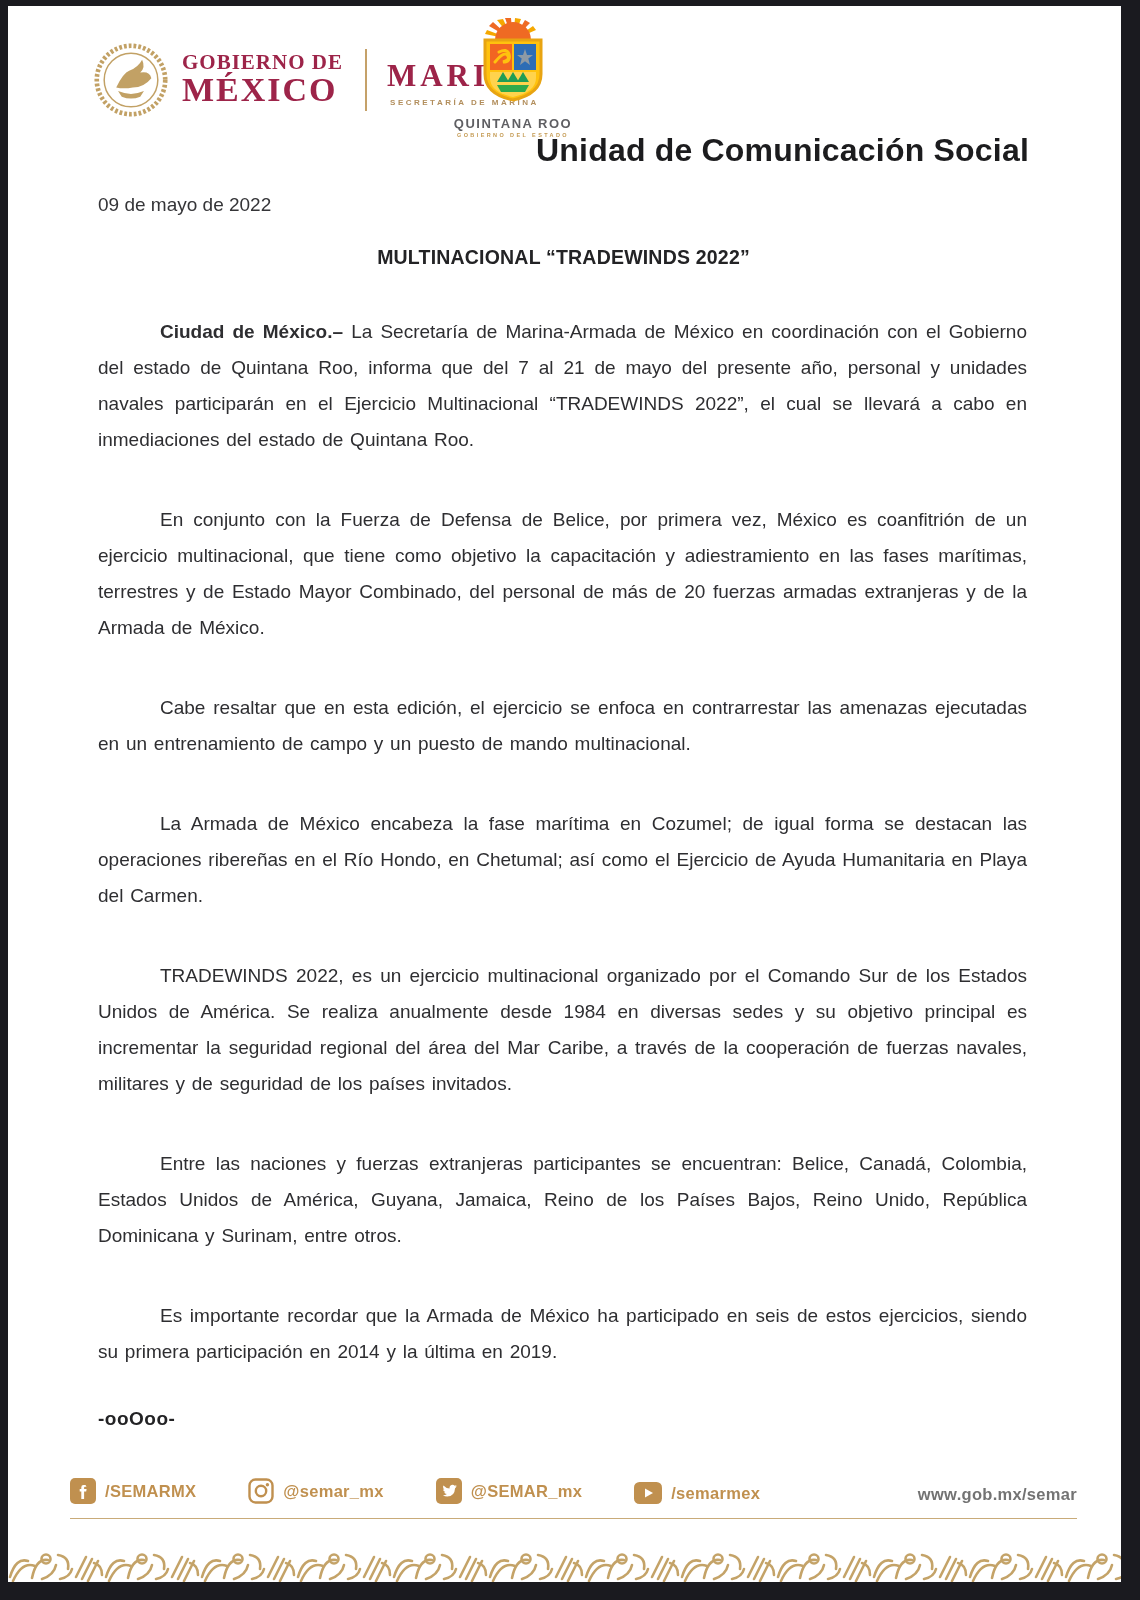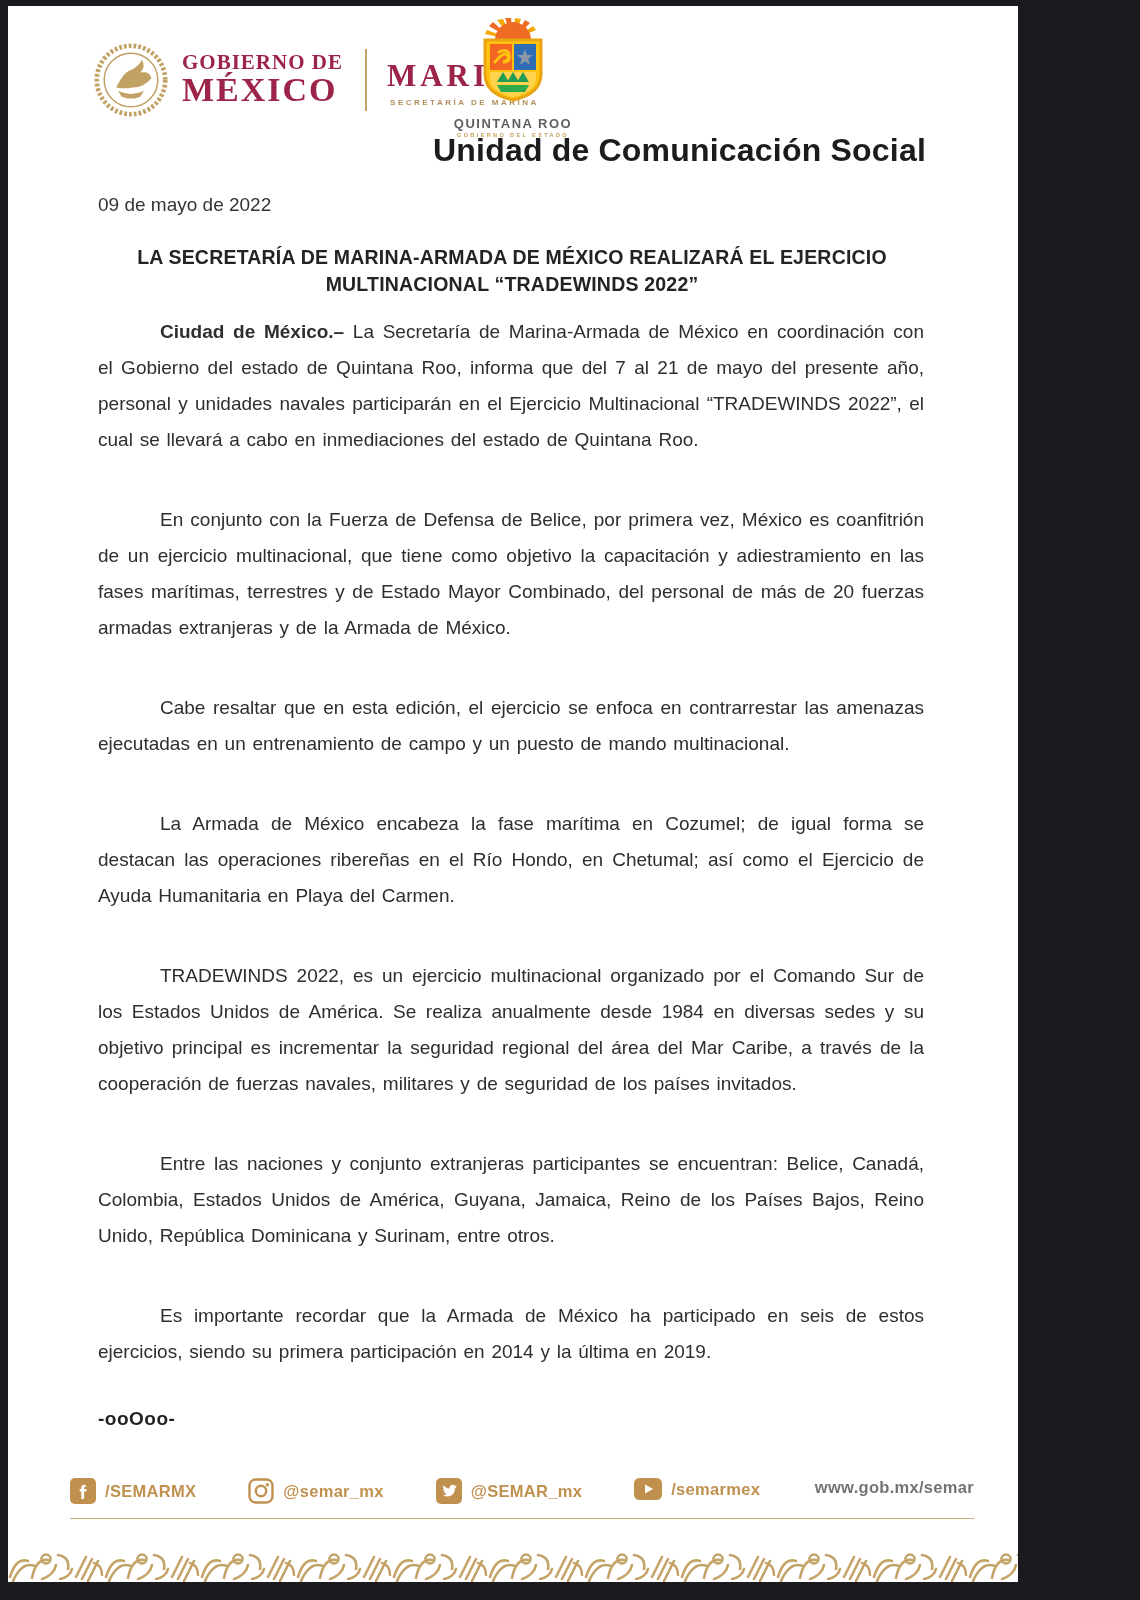--- a/index.html
+++ b/index.html
@@ -1,19 +1,19 @@
 <!DOCTYPE html>
 <html><head>
 <meta charset="utf-8">
 <style>
   * { margin:0; padding:0; box-sizing:border-box; }
   html,body { width:1140px; height:1600px; }
   body { background:#1a1a1f; font-family:"Liberation Sans", sans-serif; position:relative; }
   .paper {
-    position:absolute; left:8px; top:6px; width:1010px; height:1576px;
+    position:absolute; left:8px; top:6px; width:1113px; height:1576px;
     background:#ffffff; overflow:hidden;
   }
   
   .logos { position:absolute; left:86px; top:22px; width:560px; height:104px; display:flex; align-items:center; }
   .gob-seal { width:74px; height:74px; flex:0 0 auto; }
   .gob-wordmark { margin-left:14px; font-family:"Liberation Serif", serif; font-weight:bold; color:#9d2449; line-height:1.02; }
   .gob-wordmark .l1 { font-size:21px; letter-spacing:1px; }
   .gob-wordmark .l2 { font-size:34px; letter-spacing:2px; }
   .logo-divider { width:2px; height:62px; background:#c5a169; margin:0 20px 0 22px; }
   .marina-block { text-align:center; margin-top:4px; }
@@ -31,21 +31,21 @@
   
   .doc-title { position:absolute; left:90px; right:92px; top:238px; text-align:center; font-weight:bold; color:#232325; font-size:19.5px; line-height:27px; letter-spacing:0.2px; }
 
   .body-text { position:absolute; left:90px; right:94px; top:308px; font-size:19px; color:#2e2e31; }
   .body-text p { text-align:justify; text-indent:62px; line-height:36px; margin-bottom:44px; word-spacing:1.5px; }
   .lead-bold { font-weight:bold; }
   .closing { font-weight:bold; font-size:19px; color:#232325; margin-top:-6px; letter-spacing:0.5px; }
 
   
   .footer { position:absolute; left:0; right:0; bottom:0; height:110px; }
-  .social-row { position:absolute; left:62px; right:44px; top:6px; display:flex; align-items:flex-start; }
+  .social-row { position:absolute; left:62px; right:44px; top:6px; display:flex; align-items:flex-end; }
   .social-item { display:flex; align-items:center; margin-right:52px; text-decoration:none; }
   .social-label { color:#c0904f; font-weight:bold; font-size:16.5px; margin-left:9px; letter-spacing:0.3px; }
   .website { margin-left:auto; color:#737373; font-weight:bold; font-size:16.5px; letter-spacing:0.3px; }
   .footer-line { position:absolute; left:62px; right:44px; top:46px; height:1px; background:#c9ab79; }
   .greca-band { position:absolute; left:0; right:0; bottom:0; height:33px; }
 </style>
 </head>
 <body>
 
 <div class="paper">
@@ -99,31 +99,30 @@
     <div class="qroo-sub">GOBIERNO DEL ESTADO</div>
   </div>
 
   <div class="unit-title">Unidad de Comunicación Social</div>
 
   <div class="meta-row">
     <div>09 de mayo de 2022</div>
   </div>
 
   <div class="doc-title">
-    <div>LA SECRETARÍA DE MARINA-ARMADA DE MÉXICO REALIZARÁ EL EJERCICIO</div>
     <div>MULTINACIONAL “TRADEWINDS 2022”</div>
   </div>
 
   <div class="body-text">
     <p><span class="lead-bold">Ciudad de México.–</span><span> La Secretaría de Marina-Armada de México en coordinación con el Gobierno del estado de Quintana Roo, informa que del 7 al 21 de mayo del presente año, personal y unidades navales participarán en el Ejercicio Multinacional “TRADEWINDS 2022”, el cual se llevará a cabo en inmediaciones del estado de Quintana Roo.</span></p>
     <p>En conjunto con la Fuerza de Defensa de Belice, por primera vez, México es coanfitrión de un ejercicio multinacional, que tiene como objetivo la capacitación y adiestramiento en las fases marítimas, terrestres y de Estado Mayor Combinado, del personal de más de 20 fuerzas armadas extranjeras y de la Armada de México.</p>
     <p>Cabe resaltar que en esta edición, el ejercicio se enfoca en contrarrestar las amenazas ejecutadas en un entrenamiento de campo y un puesto de mando multinacional.</p>
     <p>La Armada de México encabeza la fase marítima en Cozumel; de igual forma se destacan las operaciones ribereñas en el Río Hondo, en Chetumal; así como el Ejercicio de Ayuda Humanitaria en Playa del Carmen.</p>
     <p>TRADEWINDS 2022, es un ejercicio multinacional organizado por el Comando Sur de los Estados Unidos de América. Se realiza anualmente desde 1984 en diversas sedes y su objetivo principal es incrementar la seguridad regional del área del Mar Caribe, a través de la cooperación de fuerzas navales, militares y de seguridad de los países invitados.</p>
-    <p>Entre las naciones y conjunto extranjeras participantes se encuentran: Belice, Canadá, Colombia, Estados Unidos de América, Guyana, Jamaica, Reino de los Países Bajos, Reino Unido, República Dominicana y Surinam, entre otros.</p>
+    <p>Entre las naciones y fuerzas extranjeras participantes se encuentran: Belice, Canadá, Colombia, Estados Unidos de América, Guyana, Jamaica, Reino de los Países Bajos, Reino Unido, República Dominicana y Surinam, entre otros.</p>
     <p>Es importante recordar que la Armada de México ha participado en seis de estos ejercicios, siendo su primera participación en 2014 y la última en 2019.</p>
     <div class="closing">-ooOoo-</div>
   </div>
 
   <div class="footer">
     <div class="social-row">
 
       <a class="social-item">
         <svg width="26" height="26" viewBox="0 0 26 26">
           <rect width="26" height="26" rx="5" fill="#c0904f"></rect>

